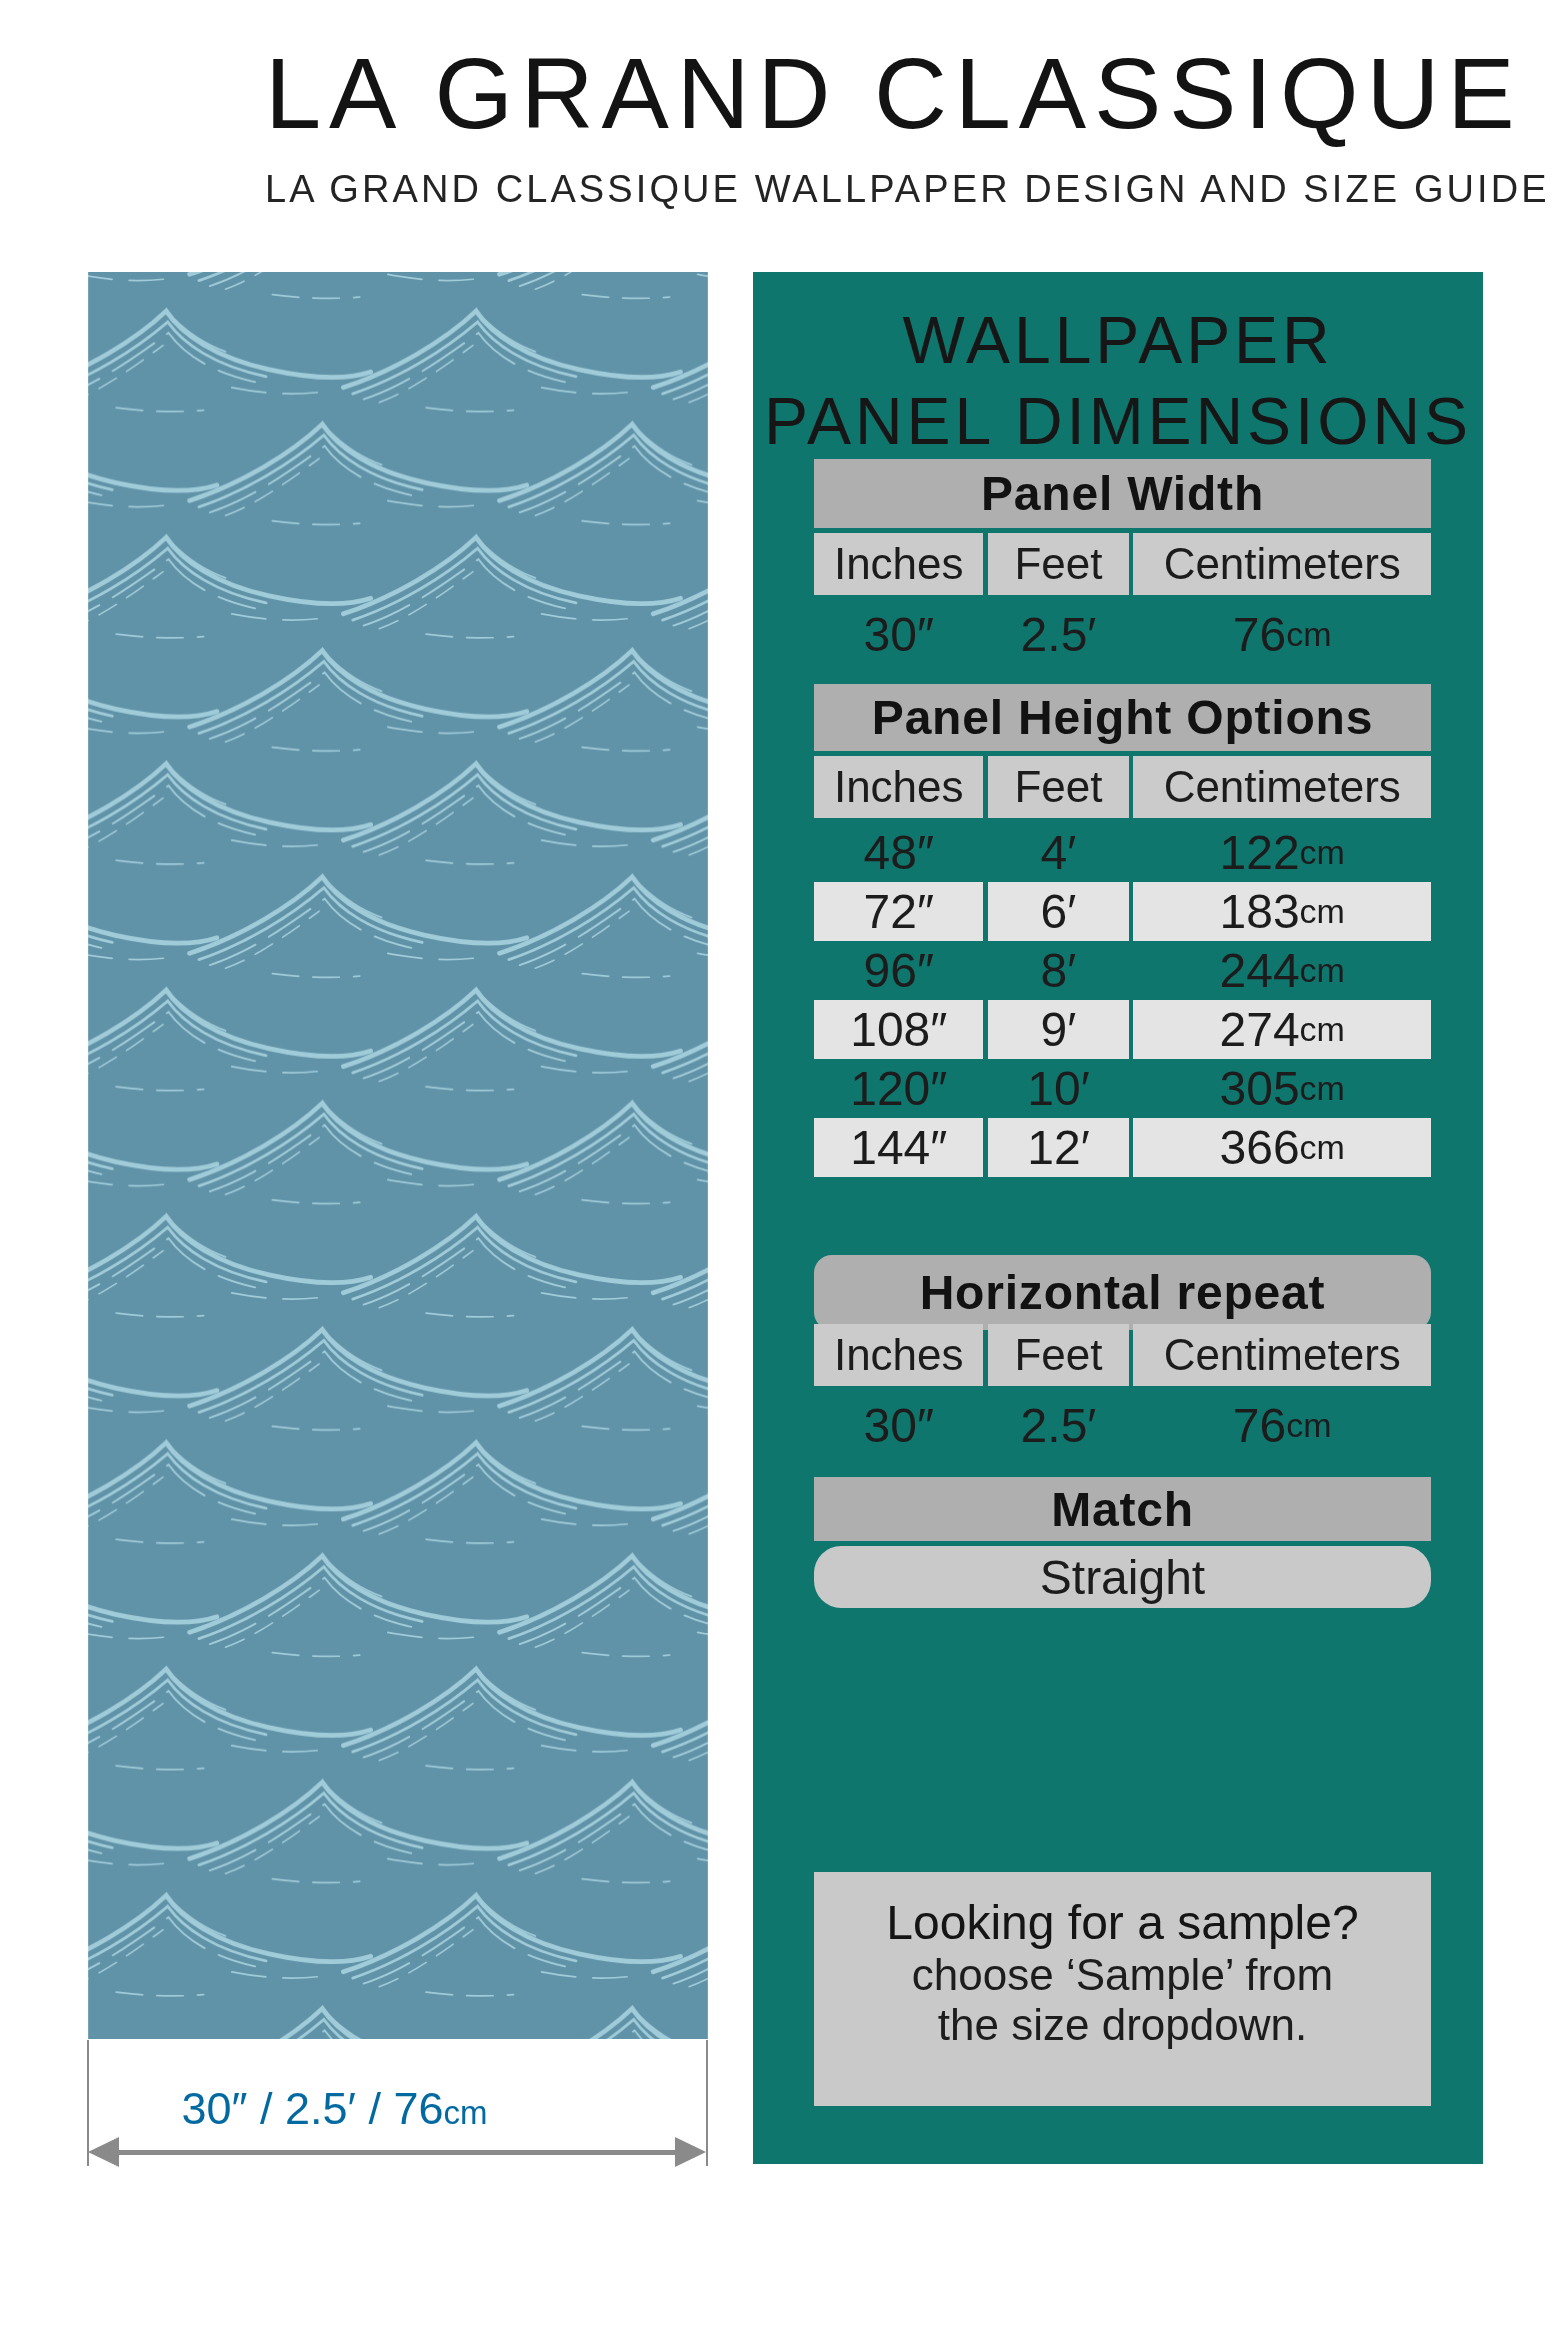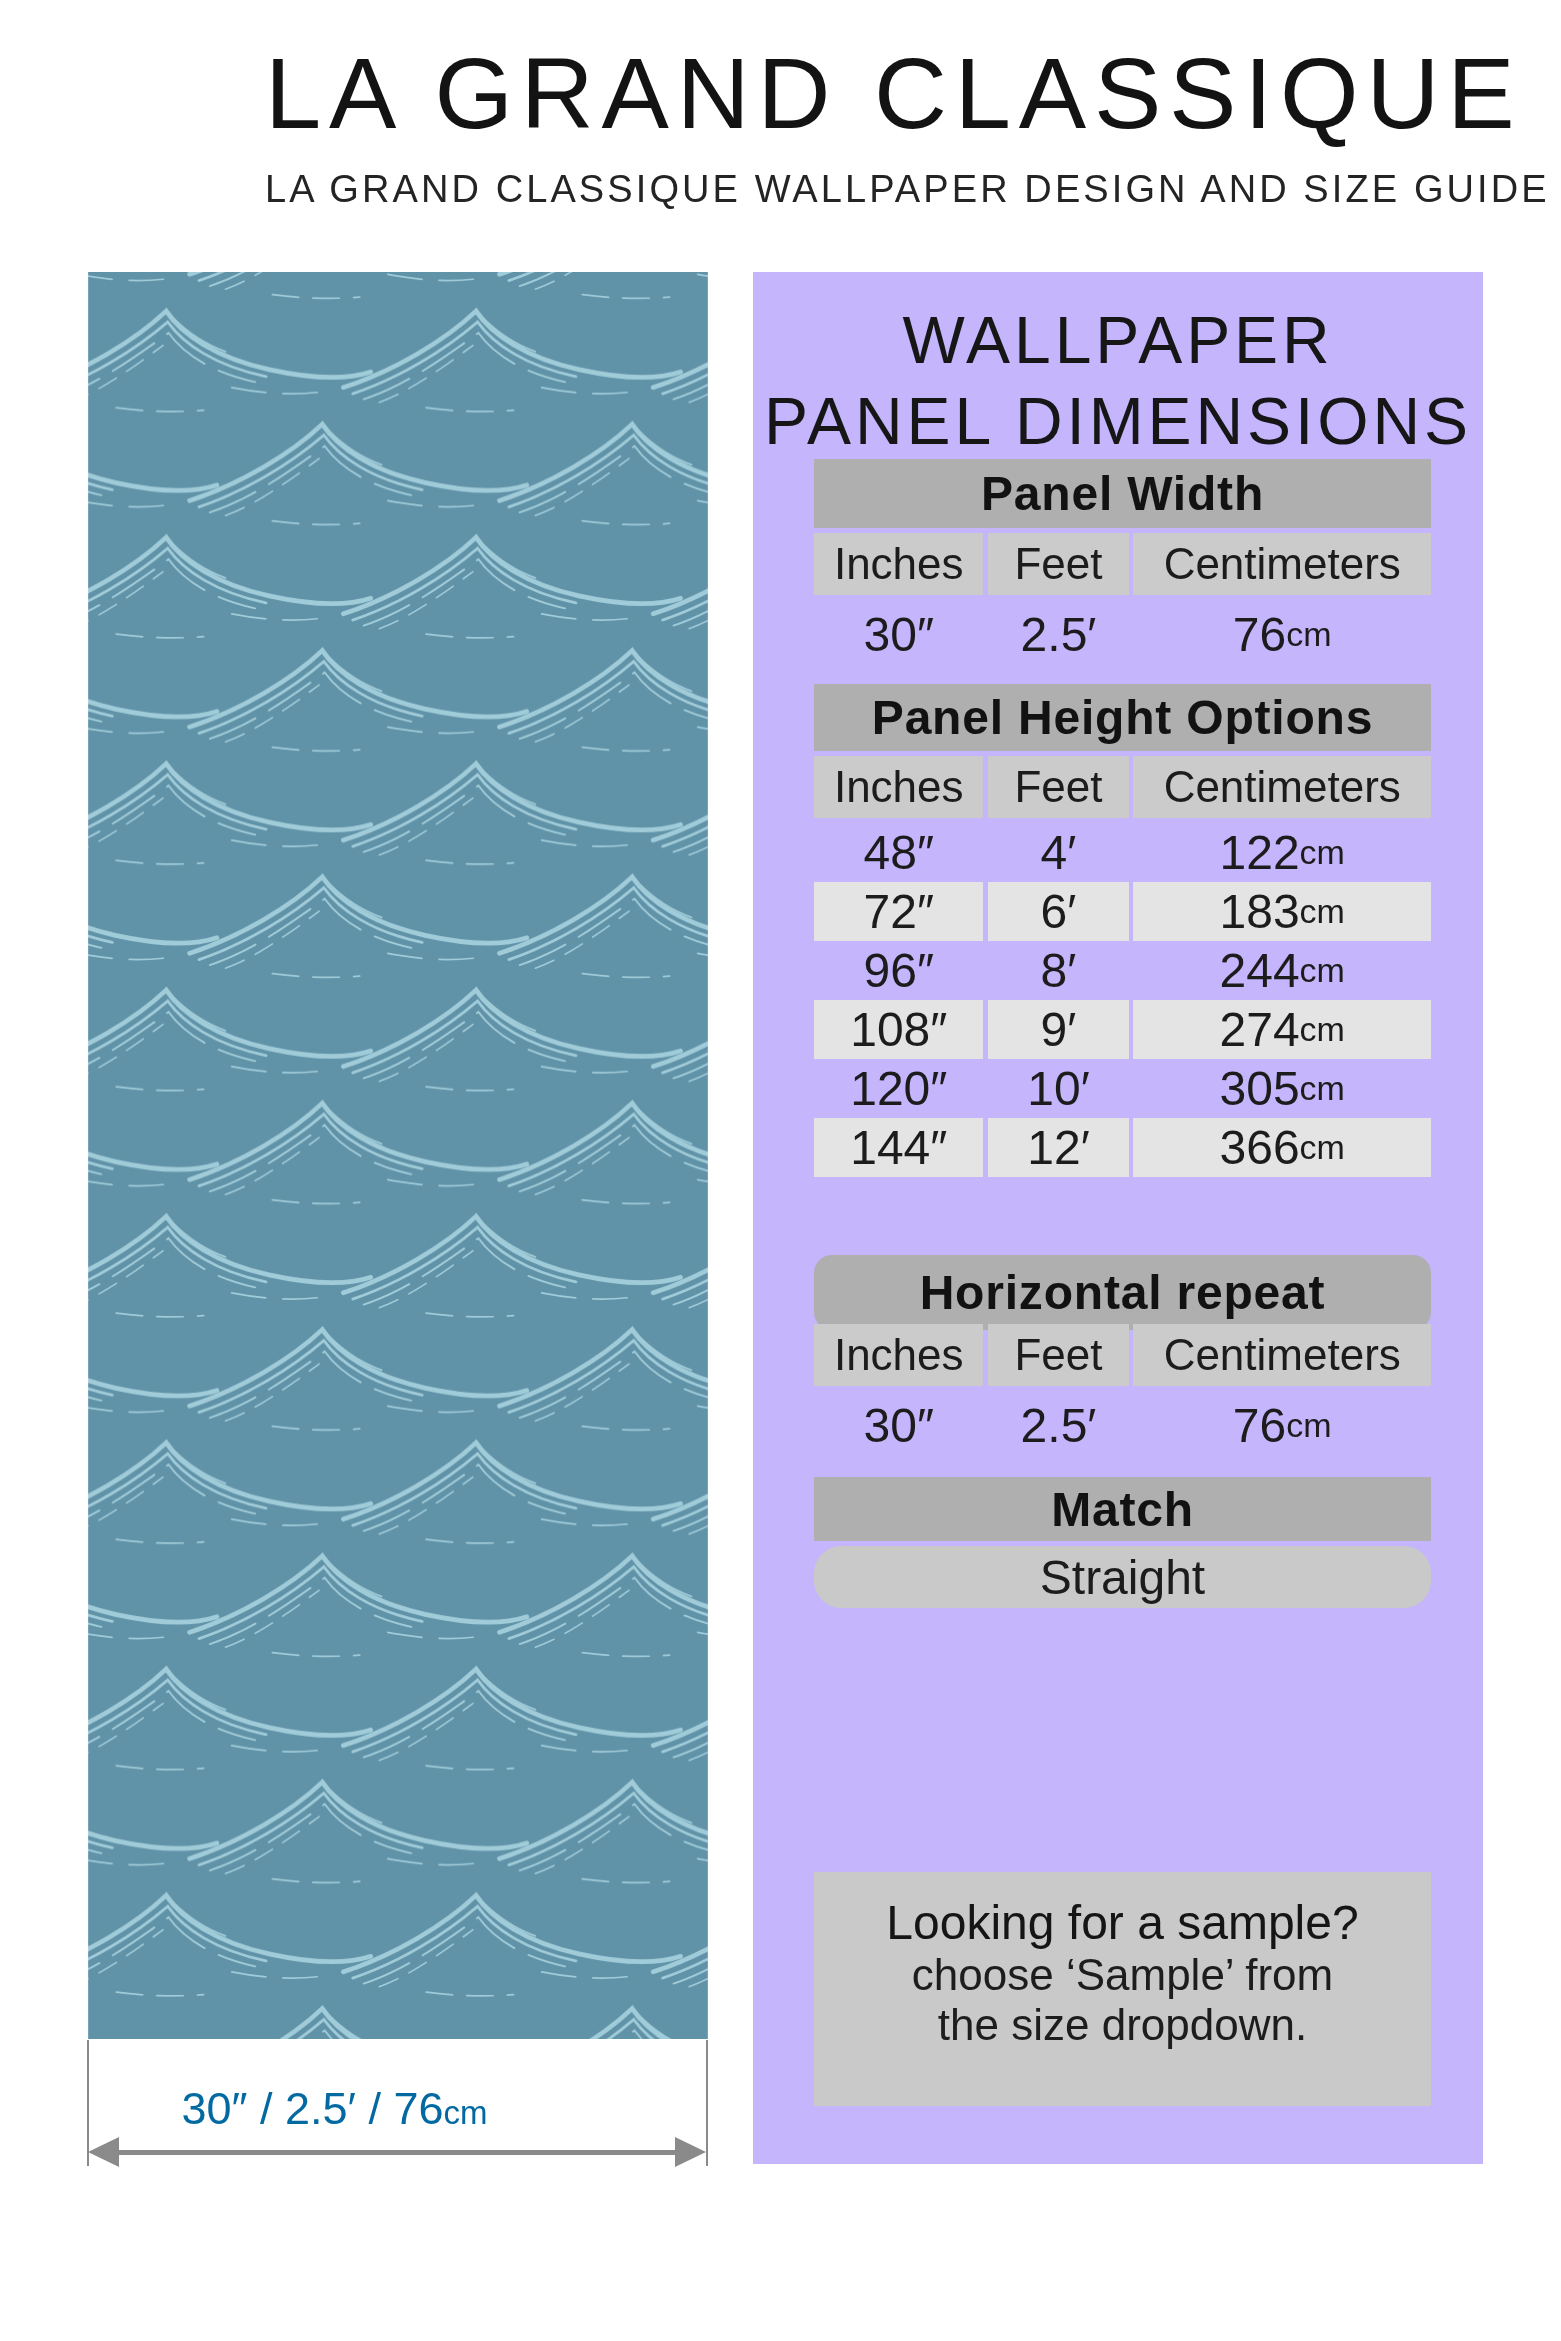--- a/index.html
+++ b/index.html
@@ -22,21 +22,21 @@
   .tick-right{left:706px;}
   .measure-label{position:absolute;left:88px;top:2083px;width:493px;text-align:center;
        font-size:45px;font-weight:300;color:#0369a1;white-space:nowrap;}
   .measure-label .unit{font-size:33px;}
   .arrow-line{position:absolute;left:117px;top:2150px;width:561px;height:4.7px;background:#8a8a8a;}
   .arrow-head{position:absolute;width:0;height:0;border-top:15.6px solid transparent;border-bottom:15.6px solid transparent;}
   .arrow-head-left{left:88px;top:2137px;border-right:31px solid #8a8a8a;}
   .arrow-head-right{left:675px;top:2137px;border-left:31px solid #8a8a8a;}
 
   
-  .info{position:absolute;left:753px;top:272px;width:730px;height:1892px;background:#c4b5fd;}
+  .info{position:absolute;left:753px;top:272px;width:730px;height:1892px;background:#0f766e;}
   .info .abs{position:absolute;left:61px;width:617px;}
   .panel-title{position:absolute;left:0;top:28px;width:100%;text-align:center;
        font-size:66px;font-weight:300;letter-spacing:3.9px;line-height:81px;color:#161616;}
   .bar{background:#afafaf;display:flex;align-items:center;justify-content:center;
        font-size:48px;font-weight:700;color:#121212;letter-spacing:0.8px;}
   .cols{display:flex;gap:4.7px;}
   .cols .cell{background:#cbcbcb;display:flex;align-items:center;justify-content:center;
        font-size:44px;font-weight:300;color:#1c1c1c;}
   .vals{display:flex;gap:4.7px;}
   .vals .cell{display:flex;align-items:center;justify-content:center;

